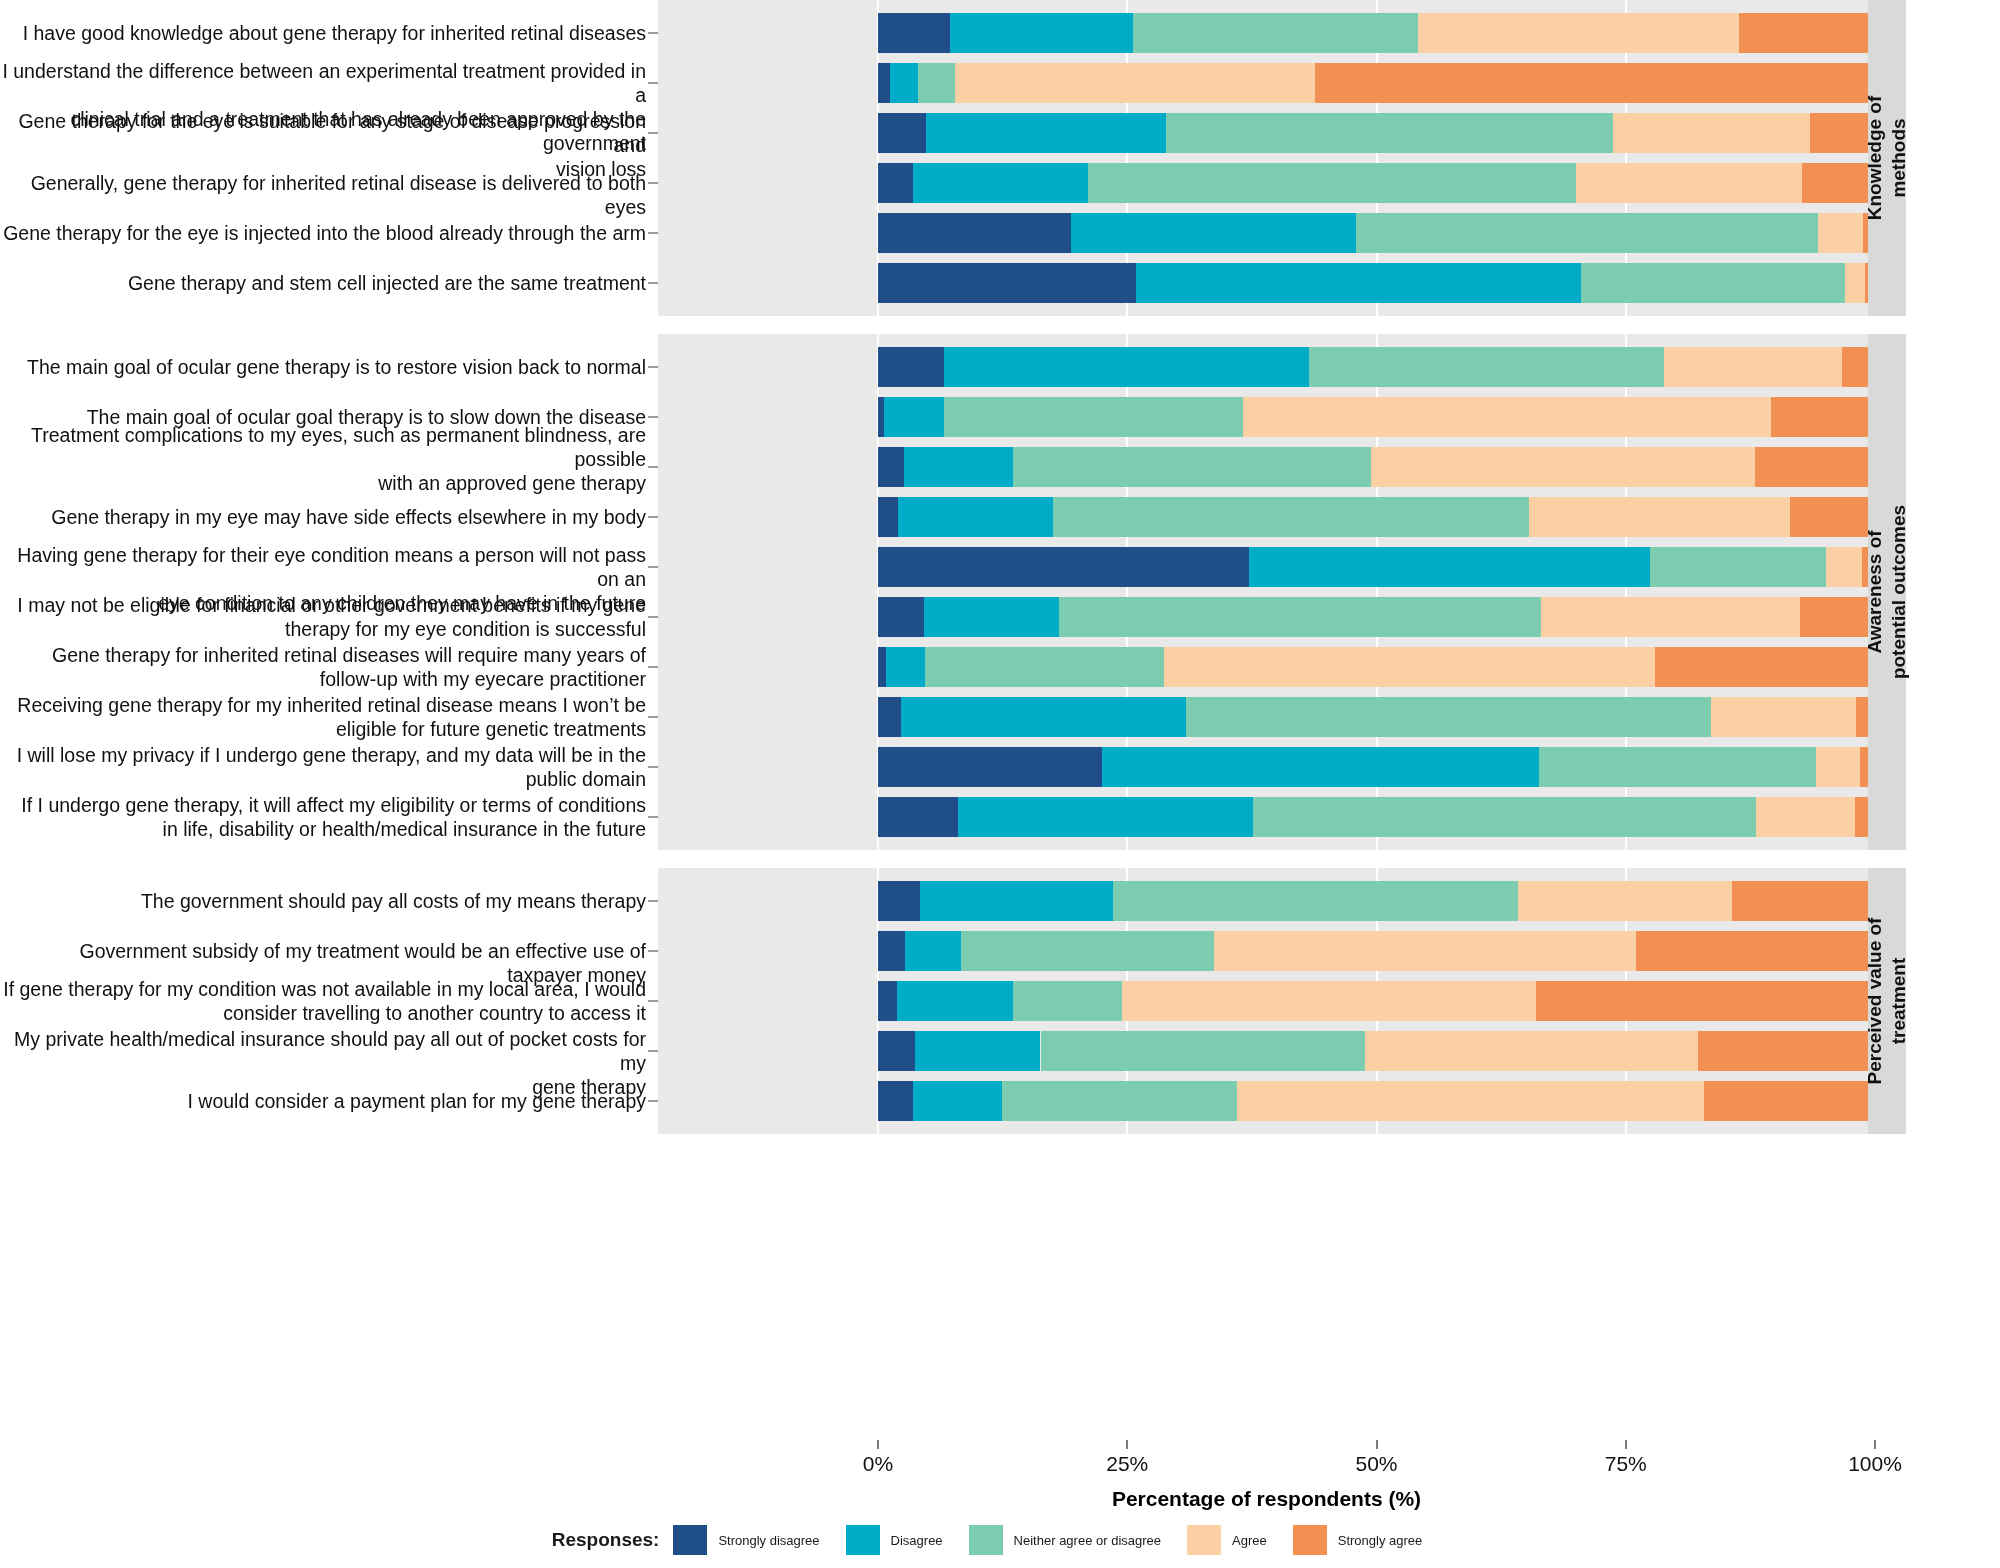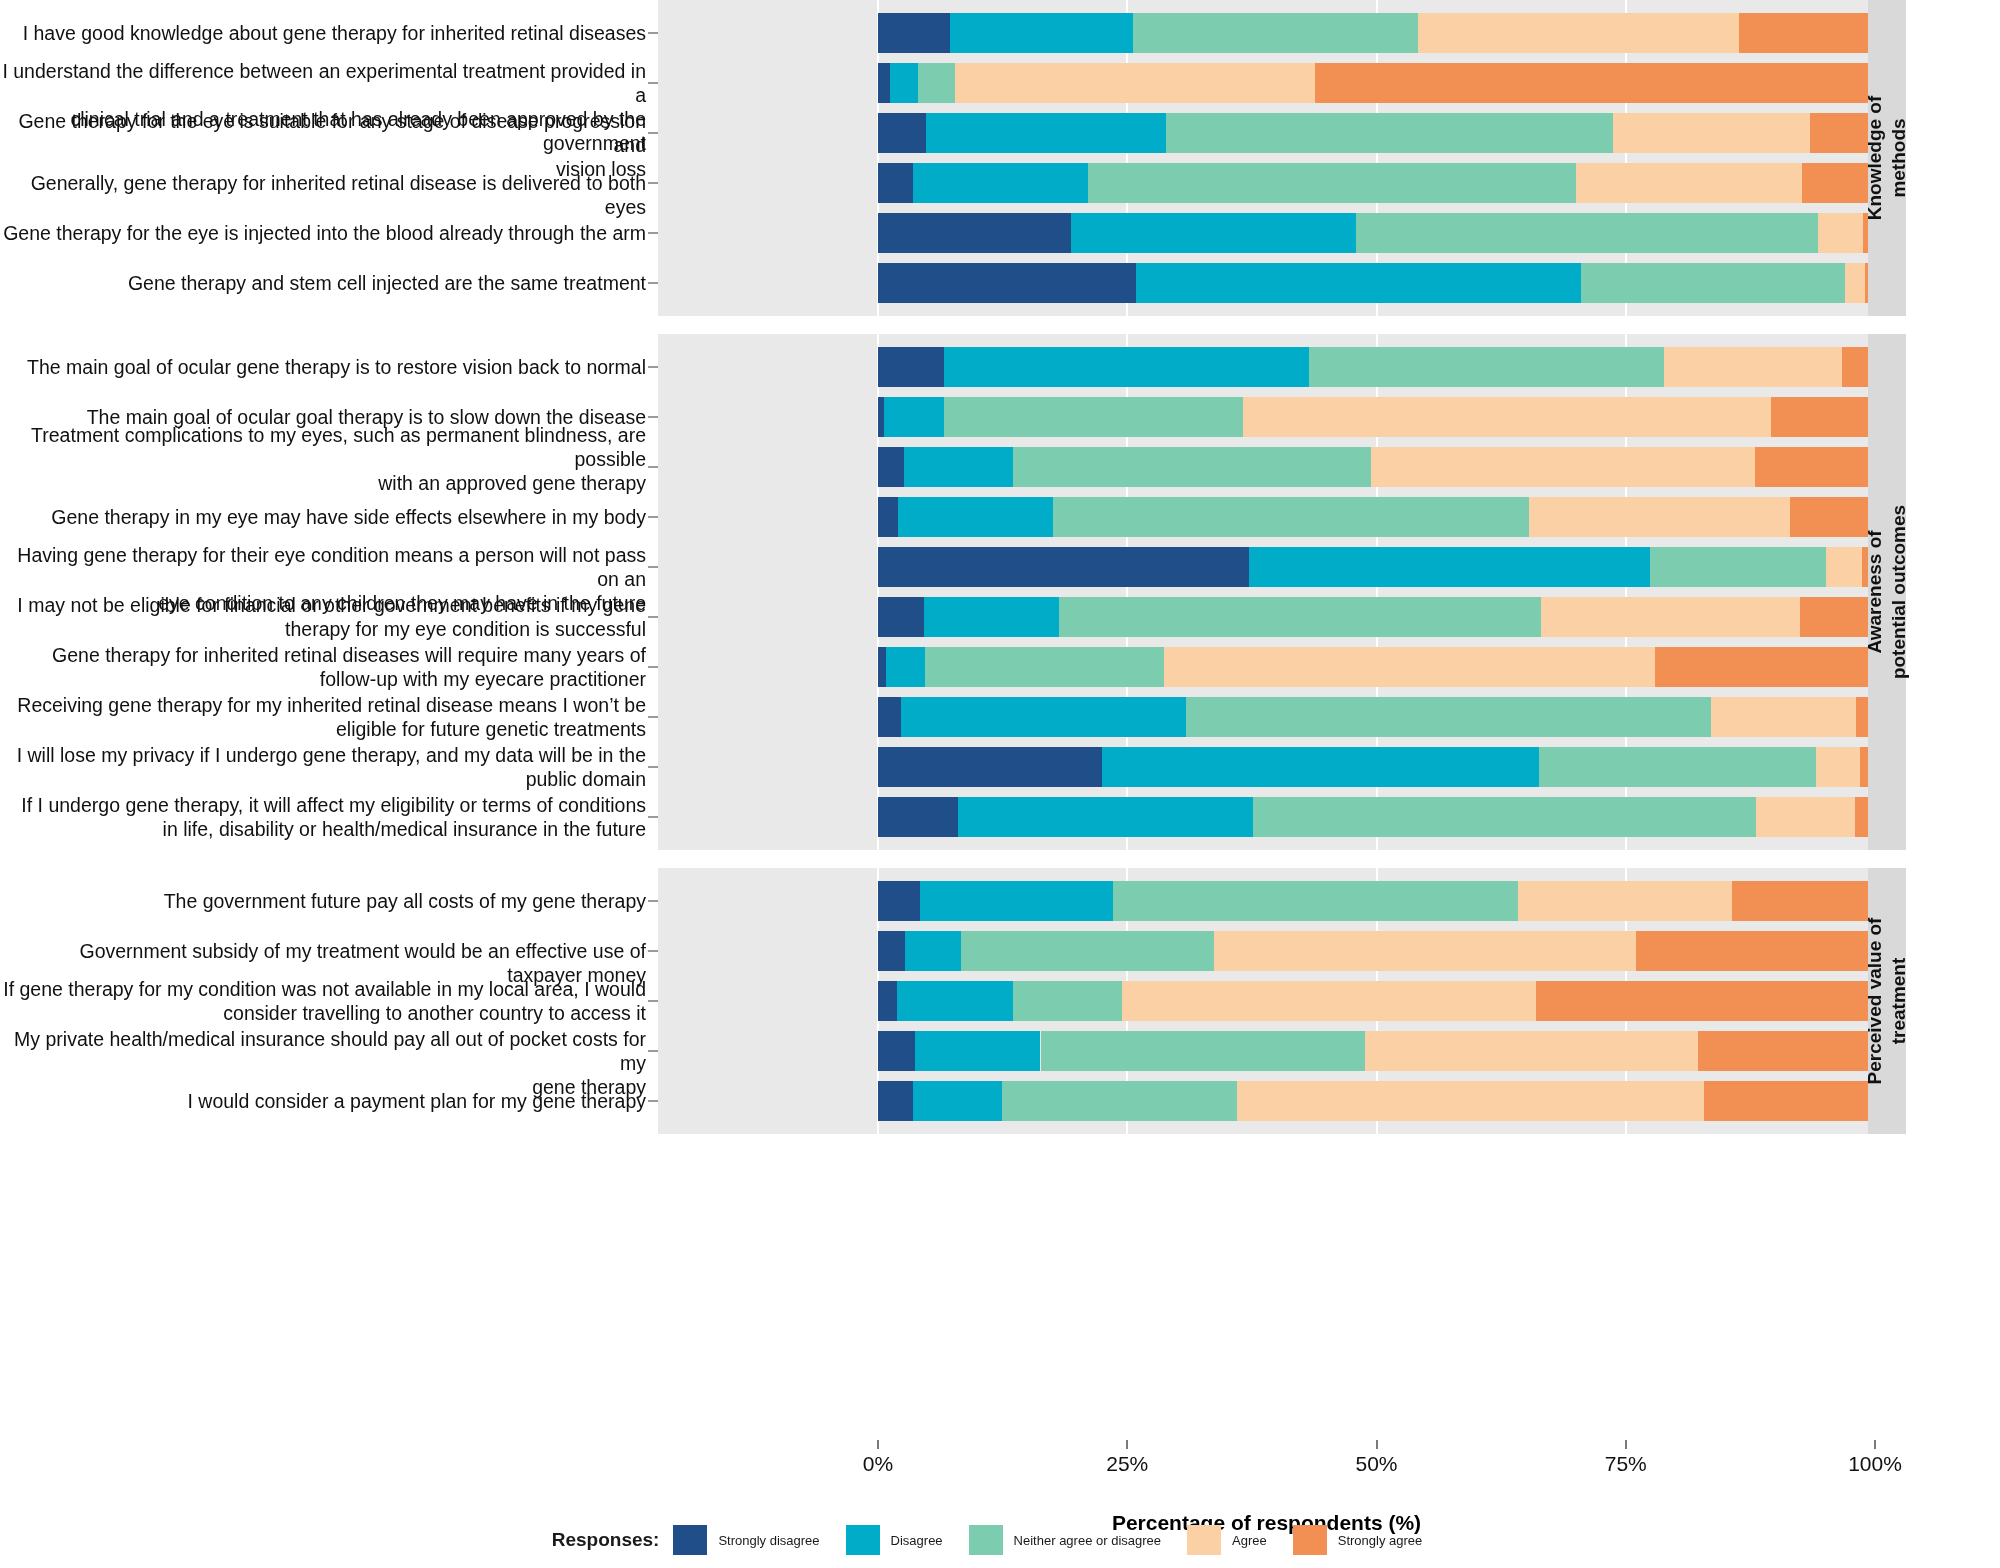--- a/index.html
+++ b/index.html
@@ -24,21 +24,21 @@
 
   
   .ylabels{position:absolute;left:0;top:0;width:658px;}
   .ylab{position:absolute;right:12px;text-align:right;font-size:19.5px;line-height:24px;color:#111;white-space:pre-line;}
   .tickmark{position:absolute;right:0;width:10px;height:2px;background:#9a9a9a;}
 
   
   #axis{position:absolute;left:658px;top:1440px;width:1342px;height:60px;}
   .xtick{position:absolute;top:0;width:2px;height:9px;background:#7a7a7a;}
   .xticklab{position:absolute;top:12px;transform:translateX(-50%);font-size:21px;color:#111;}
-  #xaxis-title{position:absolute;left:658px;top:1487px;width:1217px;text-align:center;font-size:21px;font-weight:bold;color:#000;margin-top:24px;}
+  #xaxis-title{position:absolute;left:658px;top:1487px;width:1217px;text-align:center;font-size:21px;font-weight:bold;color:#000;}
 
   
   #legend{position:absolute;left:0;top:1525px;width:2000px;display:flex;justify-content:center;align-items:center;gap:0px;}
   #legend .lg-title{font-weight:bold;font-size:19px;margin-right:14px;}
   .lg-item{display:flex;align-items:center;margin-right:26px;}
   .lg-sw{width:34px;height:30px;margin-right:11px;}
   .lg-tx{font-size:13px;}
 </style>
 </head>
 <body>
@@ -281,21 +281,21 @@
       <div class="tickmark" style="top: 666px;"></div>
       <div class="ylab" style="top: 693px;">Receiving gene therapy for my inherited retinal disease means I won’t be
 eligible for future genetic treatments</div>
       <div class="tickmark" style="top: 716px;"></div>
       <div class="ylab" style="top: 743px;">I will lose my privacy if I undergo gene therapy, and my data will be in the
 public domain</div>
       <div class="tickmark" style="top: 766px;"></div>
       <div class="ylab" style="top: 793px;">If I undergo gene therapy, it will affect my eligibility or terms of conditions
 in life, disability or health/medical insurance in the future</div>
       <div class="tickmark" style="top: 816px;"></div>
-      <div class="ylab" style="top: 889px;">The government future pay all costs of my gene therapy</div>
+      <div class="ylab" style="top: 889px;">The government should pay all costs of my means therapy</div>
       <div class="tickmark" style="top: 900px;"></div>
       <div class="ylab" style="top: 939px;">Government subsidy of my treatment would be an effective use of taxpayer money</div>
       <div class="tickmark" style="top: 950px;"></div>
       <div class="ylab" style="top: 977px;">If gene therapy for my condition was not available in my local area, I would
 consider travelling to another country to access it</div>
       <div class="tickmark" style="top: 1000px;"></div>
       <div class="ylab" style="top: 1027px;">My private health/medical insurance should pay all out of pocket costs for my
 gene therapy</div>
       <div class="tickmark" style="top: 1050px;"></div>
       <div class="ylab" style="top: 1089px;">I would consider a payment plan for my gene therapy</div>

